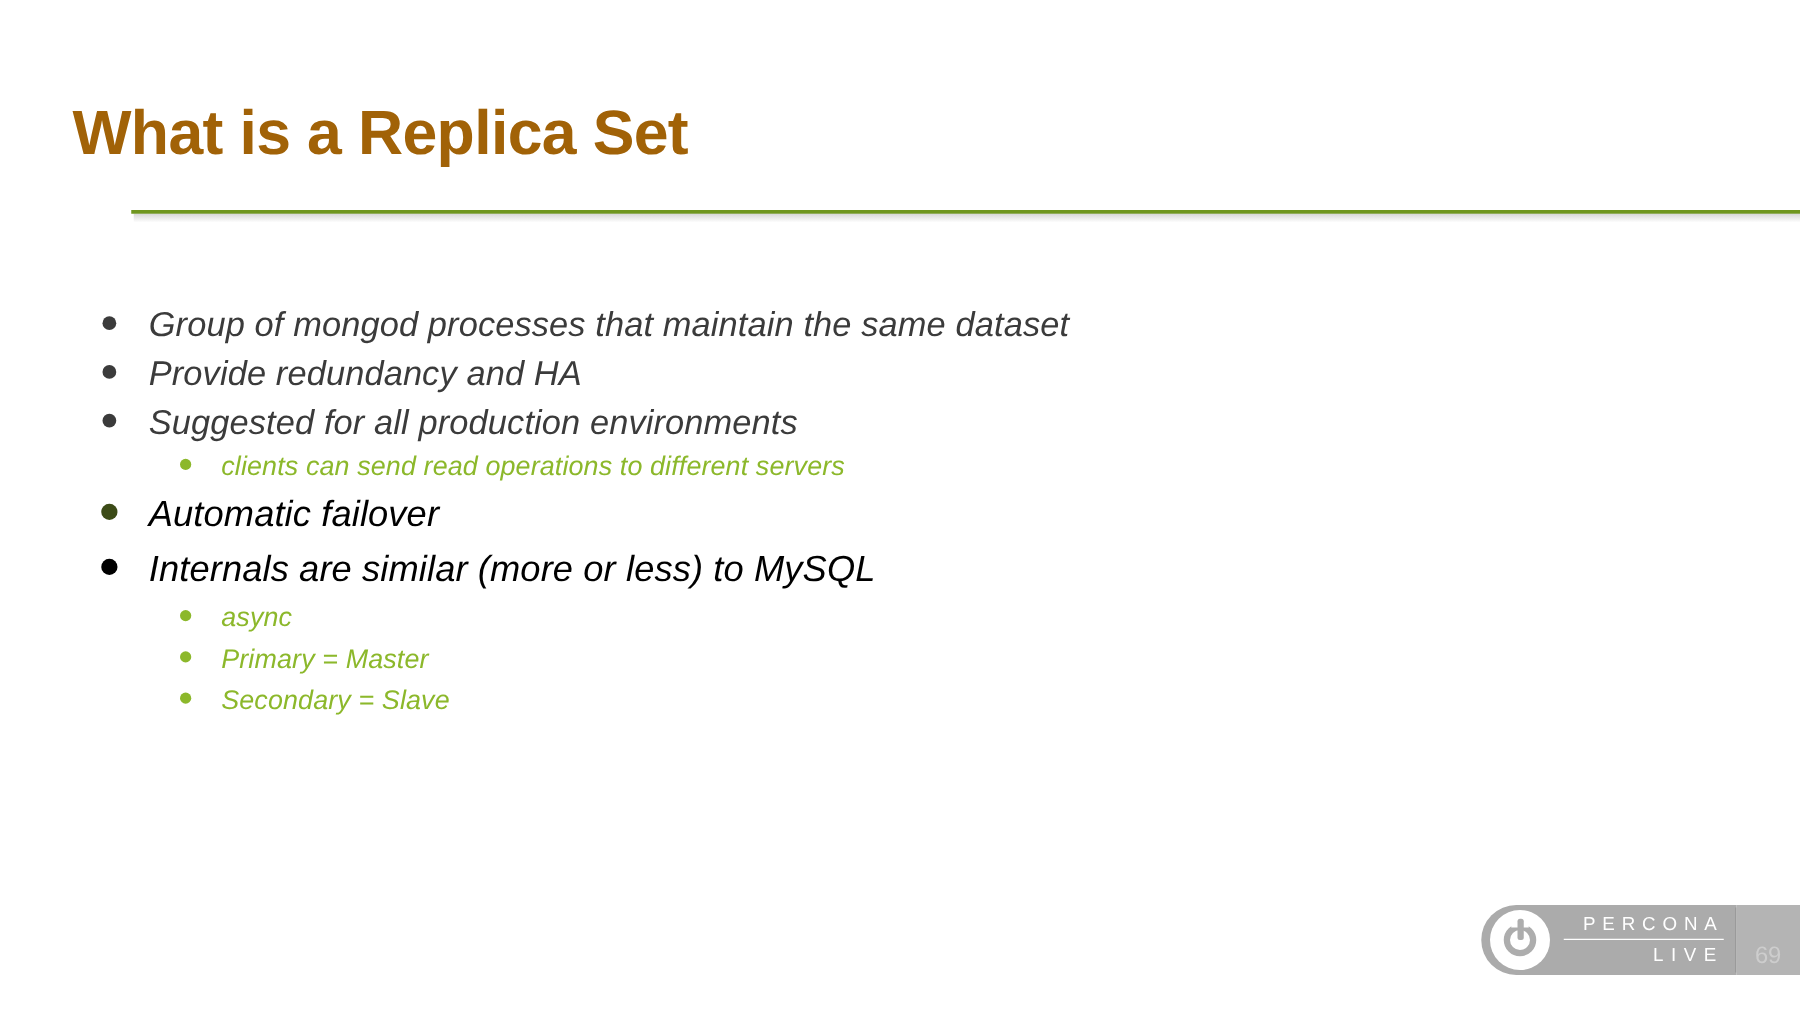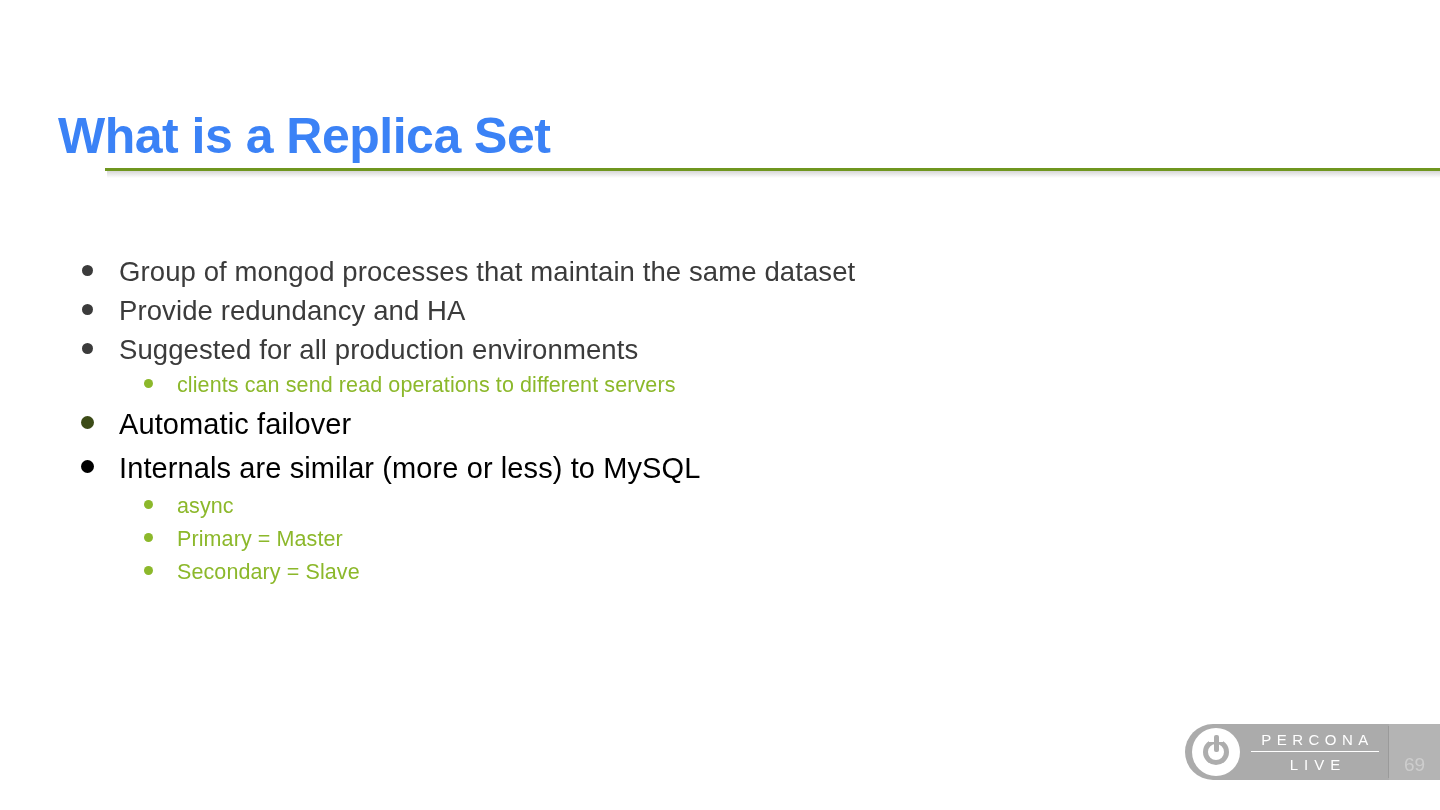--- a/index.html
+++ b/index.html
@@ -22,24 +22,23 @@
   }
 
   
   .slide-title {
     position: absolute;
     left: 58px;
     top: 79px;
     font-size: 50px;
     font-weight: bold;
     letter-spacing: -0.5px;
-    color: #3b82f6;
+    color: #a16207;
     line-height: 1.1;
     white-space: nowrap;
-    margin-top: 30px;
   }
 
   
   .title-rule-wrap {
     position: absolute;
     left: 105px;
     top: 168px;
     right: 0;
     height: 12px;
   }
@@ -57,22 +56,23 @@
     top: 3px;
     right: 0;
     height: 7px;
     background: linear-gradient(to bottom, rgba(120,120,120,0.30), rgba(120,120,120,0.0));
   }
 
   
   .content {
     position: absolute;
     left: 60px;
-    top: 252px;
+    top: 240px;
     right: 60px;
+    font-style: italic;
   }
 
   .bullet-row {
     display: flex;
     align-items: baseline;
     position: relative;
   }
 
   .marker {
     flex: 0 0 auto;
@@ -200,21 +200,21 @@
     width: 14px;
     height: 9px;
     background: #ffffff;
   }
 
   .logo-wordmark {
     position: absolute;
     left: 66px;
     top: 6px;
     width: 128px;
-    text-align: center;
+    text-align: right;
   }
   .logo-percona {
     font-size: 15px;
     color: #ffffff;
     letter-spacing: 5.5px;
     line-height: 20px;
     padding-left: 5px;
     border-bottom: 1.5px solid #ffffff;
     padding-bottom: 1px;
   }

